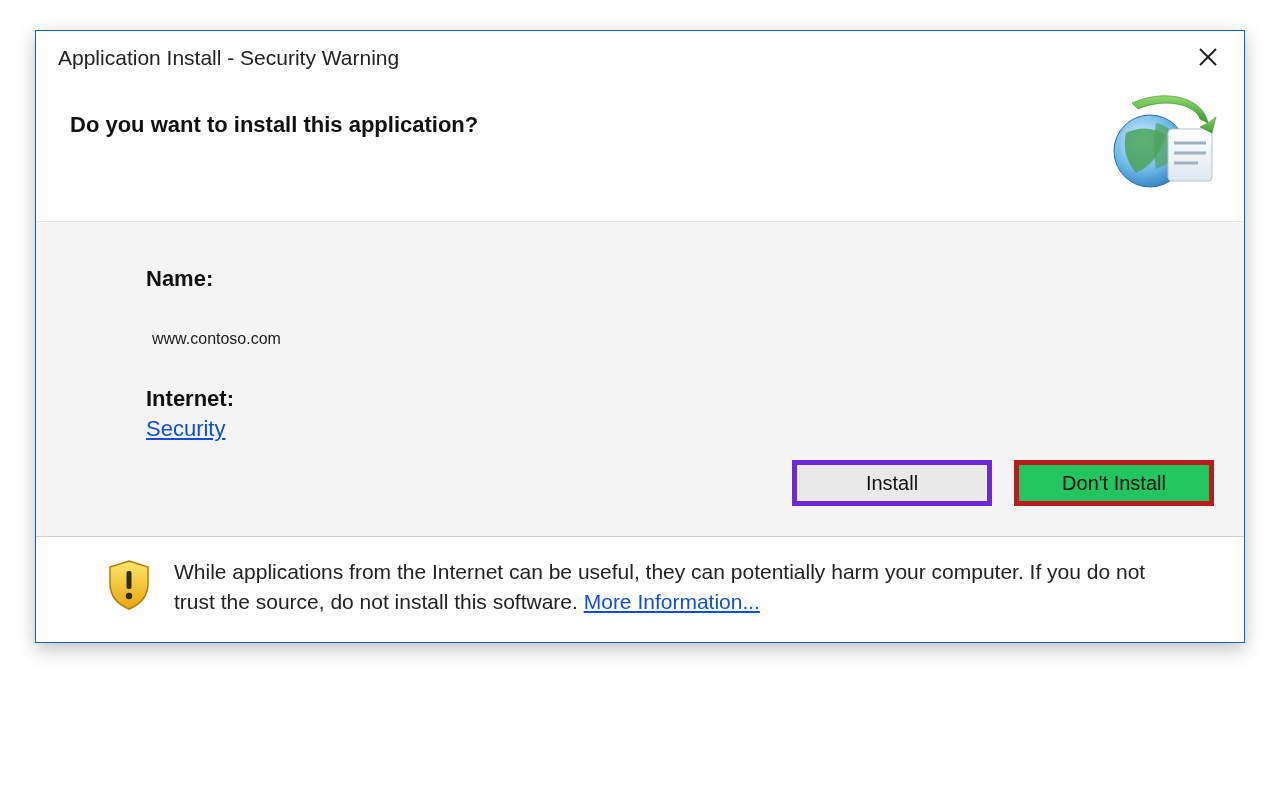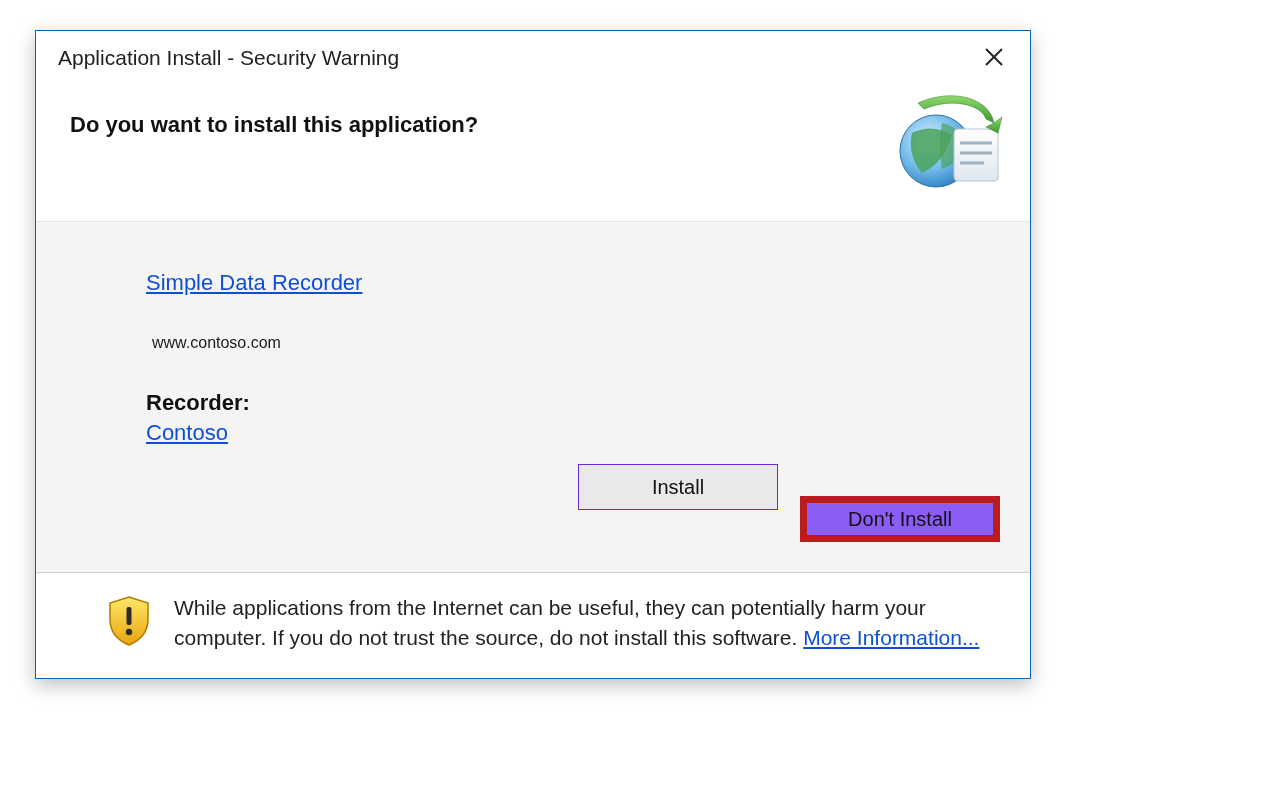--- a/index.html
+++ b/index.html
@@ -6,21 +6,21 @@
   html, body {
     margin: 0; padding: 0;
     width: 1268px; height: 790px;
     font-family: "Segoe UI", Tahoma, sans-serif;
     background: #ffffff;
     color: #000;
   }
   .dialog {
     position: absolute;
     left: 35px; top: 30px;
-    width: 996px;
+    width: 1210px;
     border: 1px solid #0a64ad;
     background: #fff;
     box-shadow: 0 6px 18px rgba(0,0,0,0.25);
     display: flex;
     flex-direction: column;
   }
   .titlebar {
     display: flex;
     align-items: center;
     justify-content: space-between;
@@ -92,27 +92,26 @@
     margin-right: -70px; 
     padding-right: 70px;
   }
   .btn {
     min-width: 200px;
     height: 46px;
     font-size: 20px;
     font-family: inherit;
     cursor: pointer;
     background: #e9e9e9;
-    border: 1px solid #6d28d9;
+    border: 5px solid #6d28d9;
     color: #111;
   }
   .btn.primary {
-    border: 7px solid #b91c1c;
-    background: #8b5cf6;
-    margin-top: 32px;
+    border: 5px solid #b91c1c;
+    background: #22c55e;
   }
   .footer {
     display: flex;
     align-items: flex-start;
     gap: 22px;
     padding: 20px 32px 24px 70px;
     border-top: 1px solid #cfcfcf;
     background: #fff;
   }
   .shield {
@@ -178,30 +177,30 @@
 
         <path d="M24 10 C 60 -6, 96 6, 100 30 L 92 26 C 88 12, 58 4, 30 16 Z" fill="url(#arrowG)" stroke="#2f7a25" stroke-width="0.5"></path>
         <polygon points="100,30 108,24 104,40 92,34" fill="url(#arrowG)" stroke="#2f7a25" stroke-width="0.5"></polygon>
       </svg>
     </div>
   </div>
 
   <div class="body-pane">
 
     <div class="field-block">
-      <span class="field-link">Simple Data Recorder</span>
+      <div class="field-label">Name:</div>
     </div>
 
     <div class="field-block">
       <div class="field-value">www.contoso.com</div>
     </div>
 
     <div class="field-block" style="margin-bottom:18px">
-      <div class="field-label">Recorder:</div>
-      <span class="field-link">Contoso</span>
+      <div class="field-label">Internet:</div>
+      <span class="field-link">Security</span>
     </div>
 
     <div class="button-row">
       <button class="btn">Install</button>
       <button class="btn primary">Don't Install</button>
     </div>
   </div>
 
   <div class="footer">
     <div class="shield">

